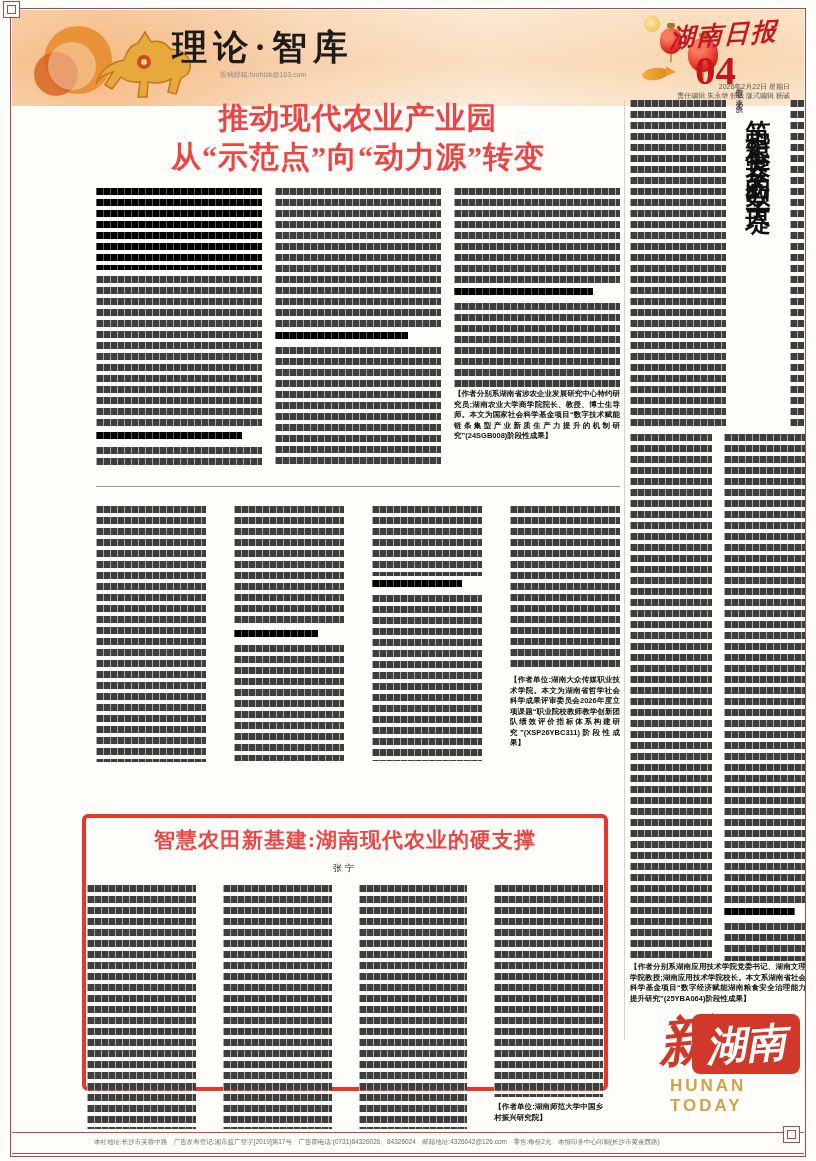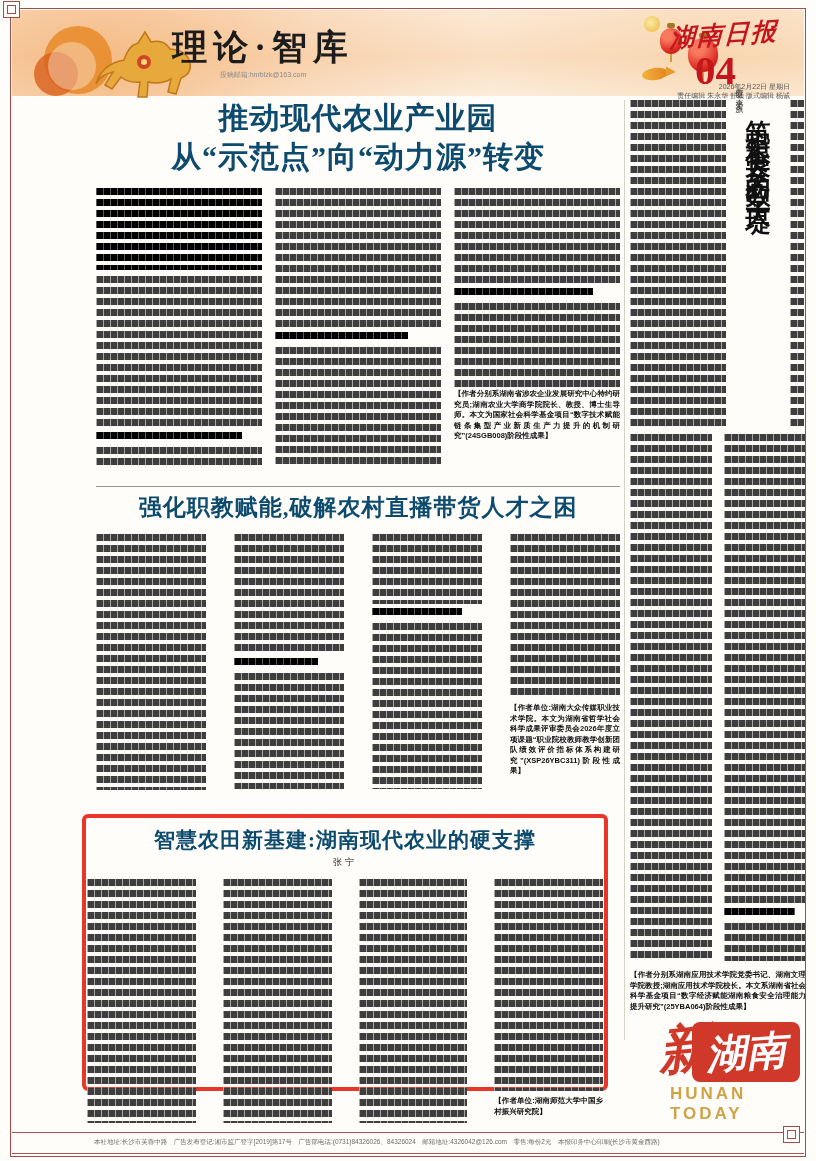--- a/index.html
+++ b/index.html
@@ -9,21 +9,21 @@
 
   
   .frame{position:absolute;left:10px;top:8px;right:10px;bottom:4px;
          border:1.5px solid #a84a4a;pointer-events:none;}
   .corner{position:absolute;width:15px;height:15px;border:1.5px solid #a84a4a;background:#fefdfa;}
   .corner:after{content:"";position:absolute;inset:3px;border:1.5px solid #a84a4a;}
   .c-tl{left:3px;top:1px;}
   .c-br{right:16px;bottom:18px;}
 
   
-  .masthead{position:absolute;left:12px;top:10px;width:792px;height:86px;
+  .masthead{position:absolute;left:12px;top:10px;width:792px;height:96px;
     background:
       radial-gradient(circle at 90px 70px, rgba(238,140,50,.50), rgba(238,140,50,0) 55%),
       radial-gradient(circle at 700px 40px, rgba(240,160,70,.25), rgba(240,160,70,0) 60%),
       linear-gradient(180deg,#fdf3e7 0%,#fbe7d2 55%,#fdf7ef 100%);}
   .section-title{position:absolute;left:0;right:290px;top:14px;text-align:center;
       font-size:35px;font-weight:bold;color:#1c1c1c;letter-spacing:6px;}
   .section-mail{position:absolute;left:0;right:290px;top:60px;text-align:center;
       font-size:7px;color:#8a8a8a;font-family:"Liberation Sans",sans-serif;}
   .paper-name{position:absolute;right:26px;top:8px;font-size:25px;font-weight:bold;
       font-style:italic;color:#c5161d;transform:rotate(-4deg) skewX(-6deg);letter-spacing:2px;}
@@ -47,21 +47,21 @@
       background:radial-gradient(circle at 40% 40%,#ffe9a8,#e8b83c);}
   .goldfish{position:absolute;left:630px;top:58px;width:26px;height:12px;border-radius:50%;
       background:linear-gradient(90deg,#f3b23c,#e2851f);transform:rotate(-8deg);}
   .goldfish:after{content:"";position:absolute;right:-8px;top:1px;border-left:10px solid #e89a2d;
       border-top:5px solid transparent;border-bottom:5px solid transparent;transform:rotate(12deg);}
 
   
   .content{position:absolute;left:90px;top:98px;width:716px;height:1045px;}
   .vrule{position:absolute;left:534px;top:2px;width:1px;height:940px;background:#d9d2c9;}
 
-  .headline{margin:0;text-align:center;font-weight:bold;color:#0c4a6e;}
+  .headline{margin:0;text-align:center;font-weight:bold;color:#ef4444;}
   .h-main{font-size:30px;line-height:39px;letter-spacing:1px;}
   .h-mid{font-size:23px;line-height:28px;letter-spacing:1px;}
   .h-box{font-size:21px;line-height:26px;letter-spacing:1px;}
   .byline{text-align:center;font-size:9px;color:#222;letter-spacing:3px;margin-top:5px;
       font-family:"Liberation Sans",sans-serif;}
 
   
   .gk{background-image:
         repeating-linear-gradient(90deg, rgba(254,253,250,.55) 0 1px, rgba(254,253,250,0) 1px 7px),
         repeating-linear-gradient(180deg, #3e3e3e 0 7px, rgba(0,0,0,0) 7px 11px);}
@@ -86,21 +86,21 @@
   #smart-box .cols{margin-top:10px;height:244px;gap:27px;}
 
   #grain{position:absolute;left:540px;top:2px;width:176px;}
   .grain-top{display:flex;gap:8px;height:326px;}
   .vtitle-wrap{width:48px;display:flex;flex-direction:column;align-items:center;}
   .vtitle{writing-mode:vertical-rl;font-size:25px;font-weight:bold;color:#101010;
       letter-spacing:9px;line-height:1;}
   .vbyline{writing-mode:vertical-rl;font-size:8px;color:#333;letter-spacing:3px;
       margin-top:-118px;margin-right:40px;font-family:"Liberation Sans",sans-serif;}
   .grain-mid{display:flex;gap:12px;height:528px;margin-top:8px;}
-  #grain .attr{margin-top:8px;}
+  #grain .attr{margin-top:0;}
 
   
   .brand{position:relative;margin-top:10px;height:84px;}
   .seal-new{position:absolute;left:28px;top:2px;font-size:52px;font-weight:bold;font-style:italic;
       color:#d0382a;line-height:1;transform:rotate(-6deg);}
   .seal-box{position:absolute;left:62px;top:0px;width:108px;height:60px;background:#d0382a;
       border-radius:8px;display:flex;align-items:center;justify-content:center;}
   .seal-box span{color:#fff;font-size:40px;font-weight:bold;font-style:italic;transform:rotate(-4deg);}
   .brand-latin{position:absolute;left:40px;top:62px;font:bold 17px "Liberation Sans",sans-serif;
       color:#cfa348;letter-spacing:3px;}
@@ -162,21 +162,20 @@
           <div class="gk gk-b" style="height:11px;margin-top:4px;width:84%"></div>
           <div class="gk" style="height:86px;margin-top:4px"></div>
           <div class="attr" style="">【作者分别系湖南省涉农企业发展研究中心特约研究员;湖南农业大学商学院院长、教授、博士生导师。本文为国家社会科学基金项目“数字技术赋能链条集型产业新质生产力提升的机制研究”(24SGB008)阶段性成果】</div>
         </div>
       </div>
     </div>
 
     <div class="divider"></div>
 
     <div id="vocational">
-      <h2 class="headline h-mid">强化职教赋能,破解农村直播带货人才之困</h2>
       <div class="cols">
         <div class="col">
           <div class="gk" style="height:256px"></div>
         </div>
         <div class="col">
           <div class="gk" style="height:120px"></div>
           <div class="gk gk-b" style="height:11px;margin-top:4px;width:76%"></div>
           <div class="gk" style="height:116px;margin-top:4px"></div>
         </div>
         <div class="col">
@@ -186,21 +185,21 @@
         </div>
         <div class="col">
           <div class="gk" style="height:164px"></div>
           <div class="attr" style="margin-top:5px">【作者单位:湖南大众传媒职业技术学院。本文为湖南省哲学社会科学成果评审委员会2026年度立项课题“职业院校教师教学创新团队绩效评价指标体系构建研究”(XSP26YBC311)阶段性成果】</div>
         </div>
       </div>
     </div>
 
     <div id="smart-box">
       <h2 class="headline h-box">智慧农田新基建:湖南现代农业的硬支撑</h2>
-      <div class="byline" style="margin-top:3px">张宁</div>
+      <div class="byline" style="margin-top:9px">张宁</div>
       <div class="cols">
         <div class="col">
           <div class="gk" style="height:244px"></div>
         </div>
         <div class="col">
           <div class="gk" style="height:244px"></div>
         </div>
         <div class="col">
           <div class="gk" style="height:244px"></div>
         </div>

